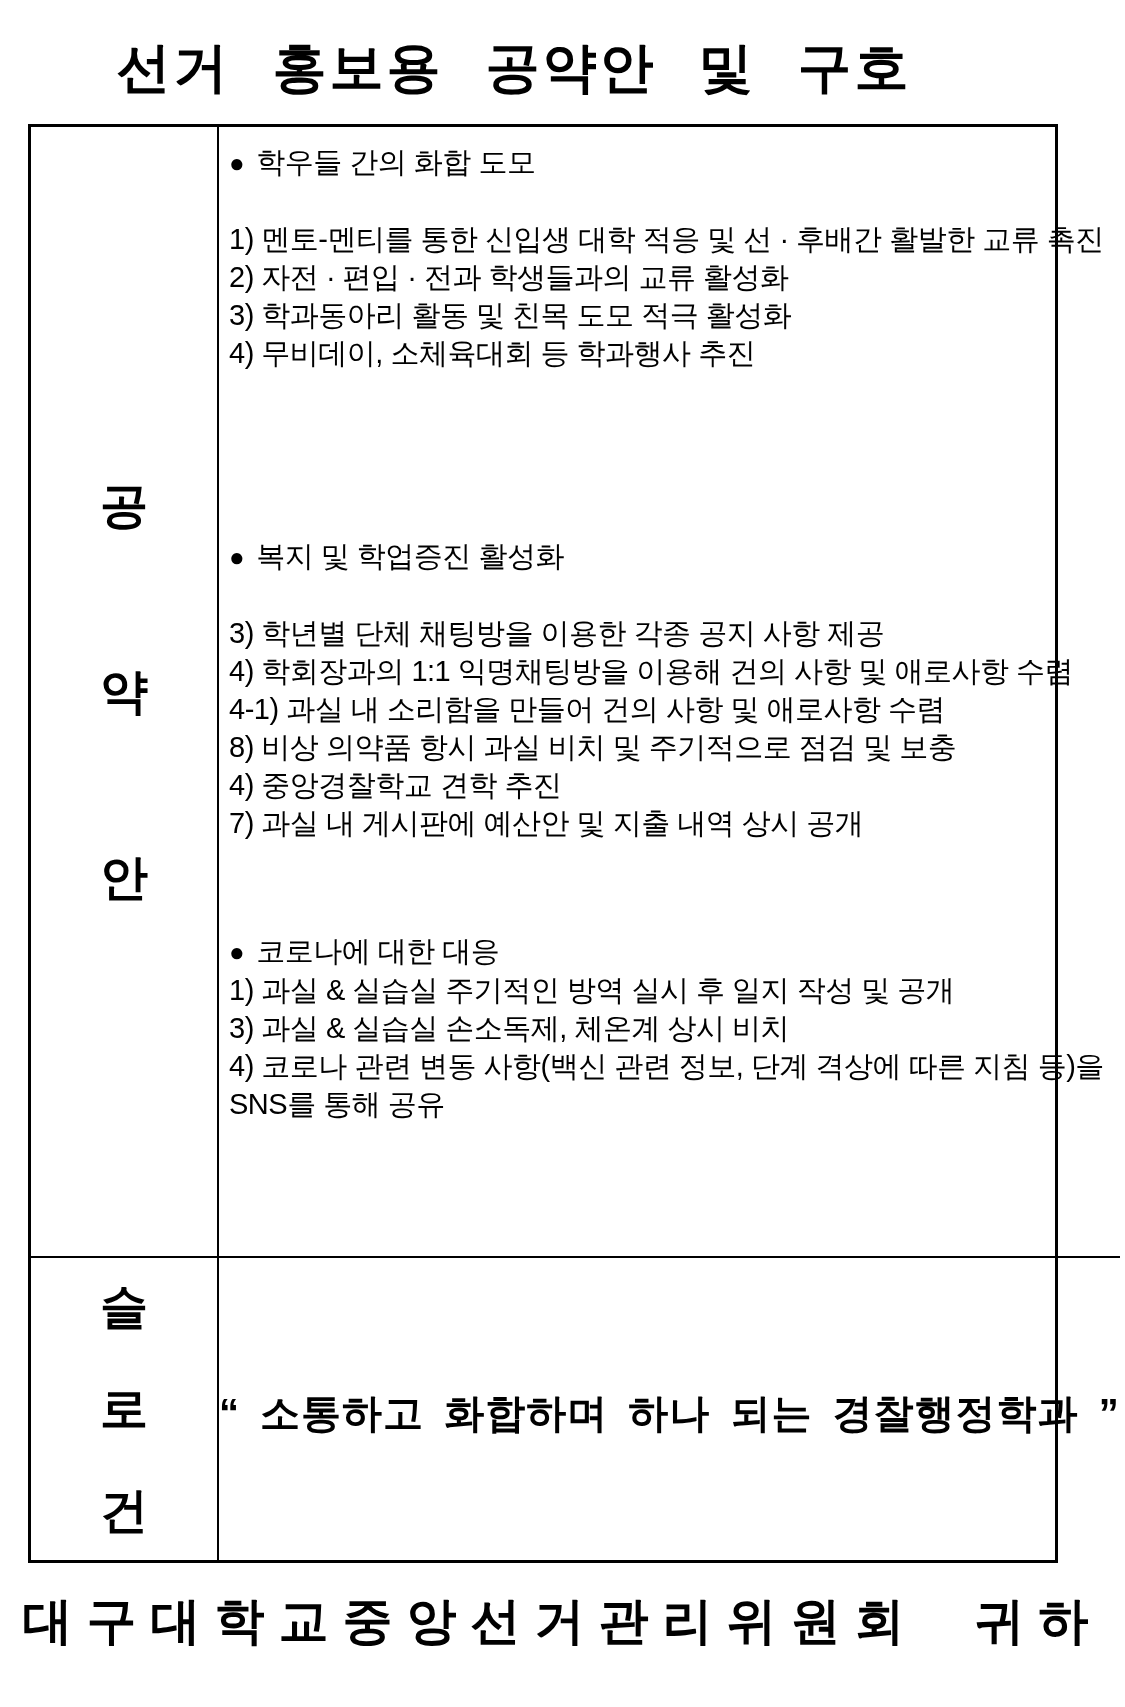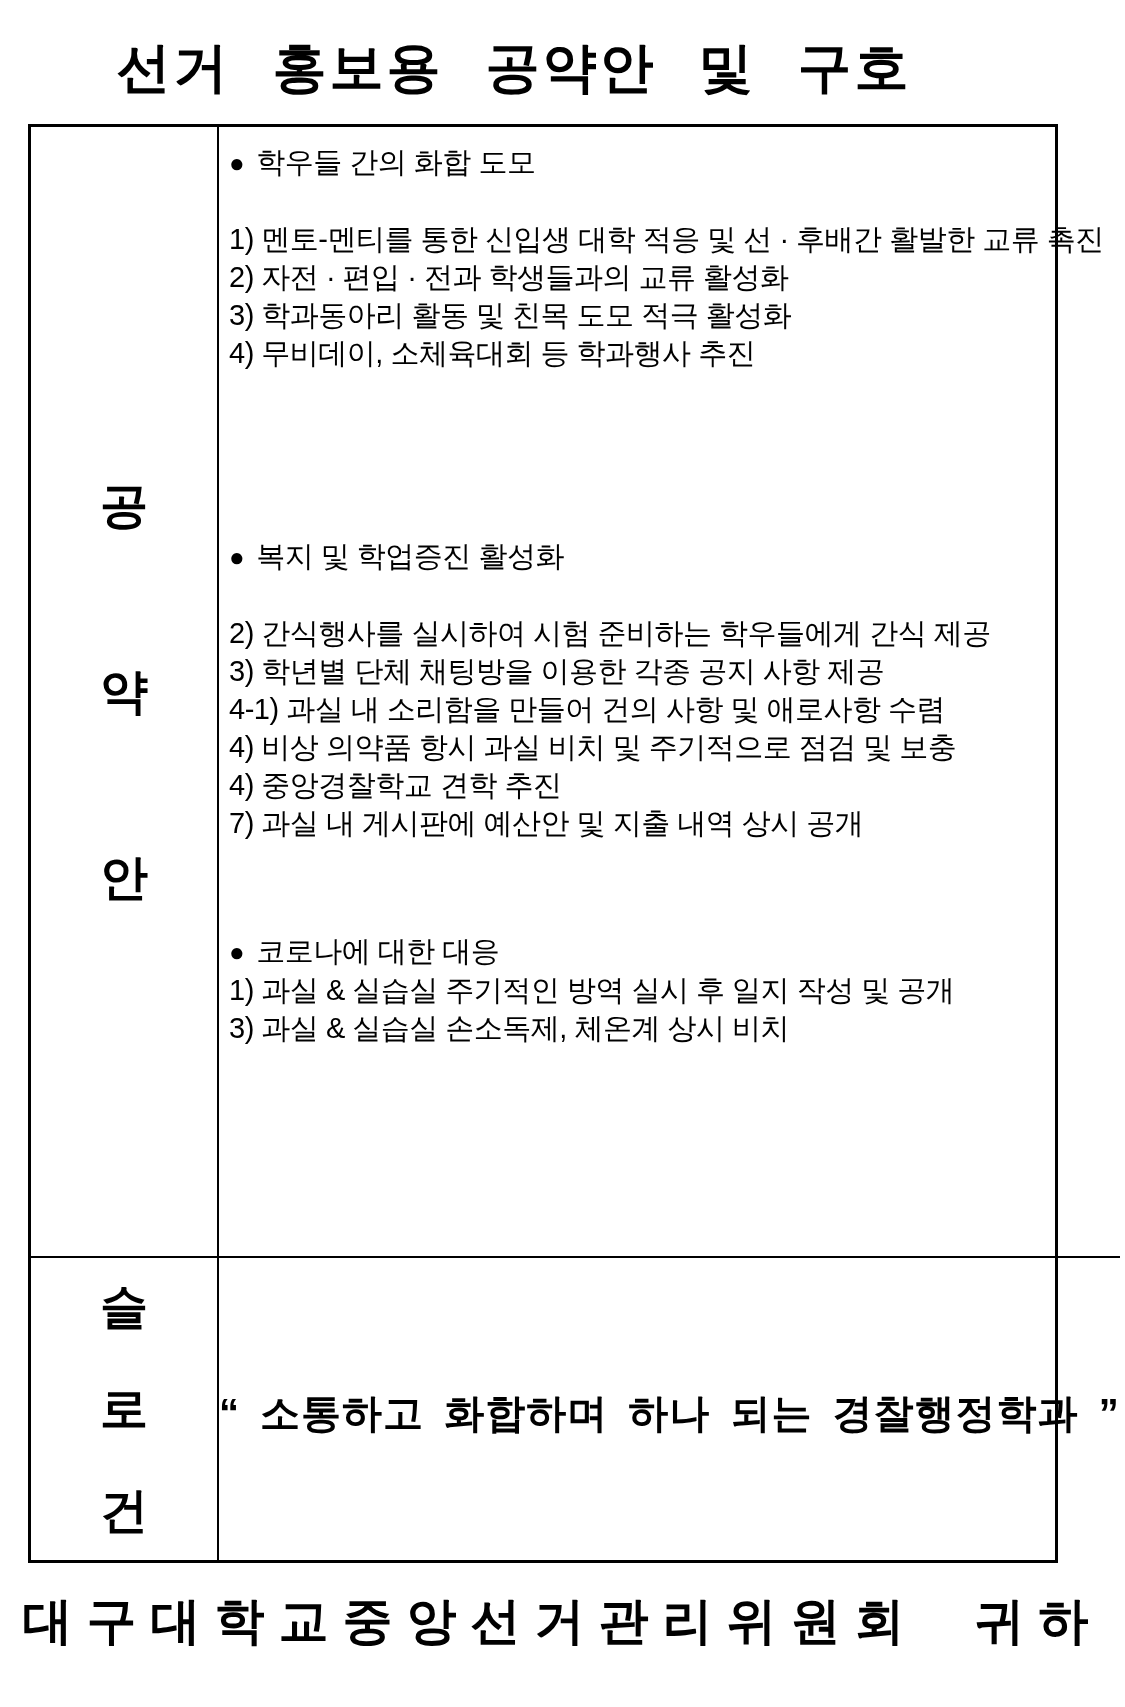--- a/index.html
+++ b/index.html
@@ -87,34 +87,35 @@
       <div class="pledge-item">2) 자전 · 편입 · 전과 학생들과의 교류 활성화</div>
       <div class="pledge-item">3) 학과동아리 활동 및 친목 도모 적극 활성화</div>
       <div class="pledge-item">4) 무비데이, 소체육대회 등 학과행사 추진</div>
     </div>
 
     <div class="section sec-b">
       <div class="section-heading">
         <span class="bullet">●</span><span>복지 및 학업증진 활성화</span>
       </div>
       <div class="heading-gap"></div>
-      <div class="pledge-item">2) 간식행사를 실시하여 시험 준비하는 학우들에게 간식 제공</div>
       <div class="pledge-item">3) 학년별 단체 채팅방을 이용한 각종 공지 사항 제공</div>
+      <div class="pledge-item">4) 학회장과의 1:1 익명채팅방을 이용해 건의 사항 및 애로사항 수렴</div>
       <div class="pledge-item">4-1) 과실 내 소리함을 만들어 건의 사항 및 애로사항 수렴</div>
-      <div class="pledge-item">4) 비상 의약품 항시 과실 비치 및 주기적으로 점검 및 보충</div>
+      <div class="pledge-item">8) 비상 의약품 항시 과실 비치 및 주기적으로 점검 및 보충</div>
       <div class="pledge-item">4) 중앙경찰학교 견학 추진</div>
       <div class="pledge-item">7) 과실 내 게시판에 예산안 및 지출 내역 상시 공개</div>
     </div>
 
     <div class="section sec-c">
       <div class="section-heading">
         <span class="bullet">●</span><span>코로나에 대한 대응</span>
       </div>
       <div class="pledge-item">1) 과실 &amp; 실습실 주기적인 방역 실시 후 일지 작성 및 공개</div>
       <div class="pledge-item">3) 과실 &amp; 실습실 손소독제, 체온계 상시 비치</div>
+      <div class="pledge-item wrap">4) 코로나 관련 변동 사항(백신 관련 정보, 단계 격상에 따른 지침 등)을 SNS를 통해 공유</div>
     </div>
 
   </div>
 
   <div class="cell label-cell row2">
     <span>슬</span>
     <span>로</span>
     <span>건</span>
   </div>
 

